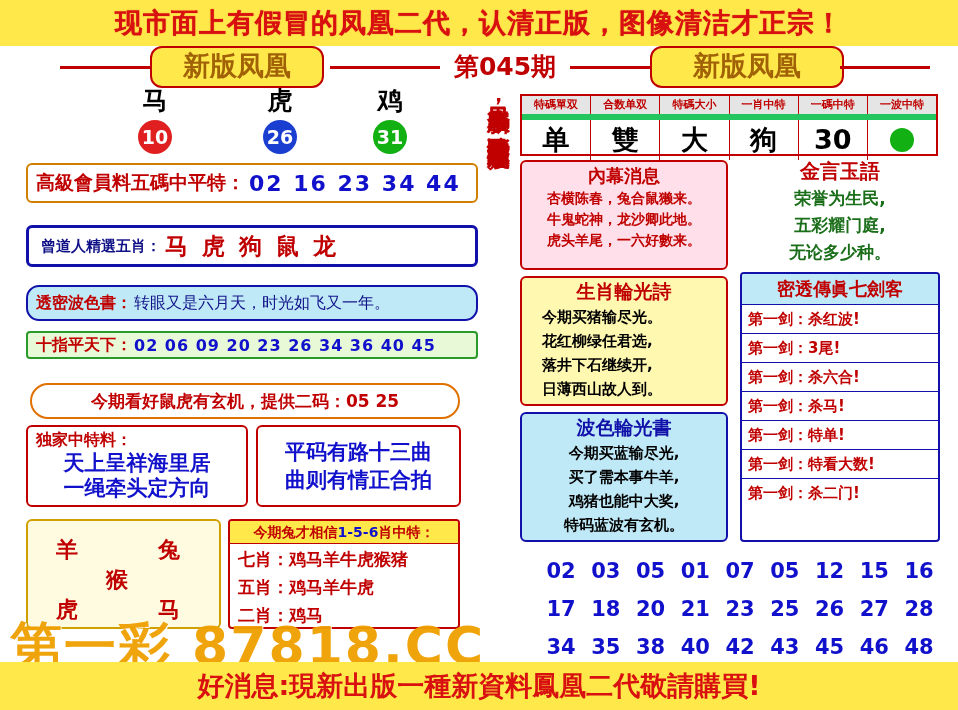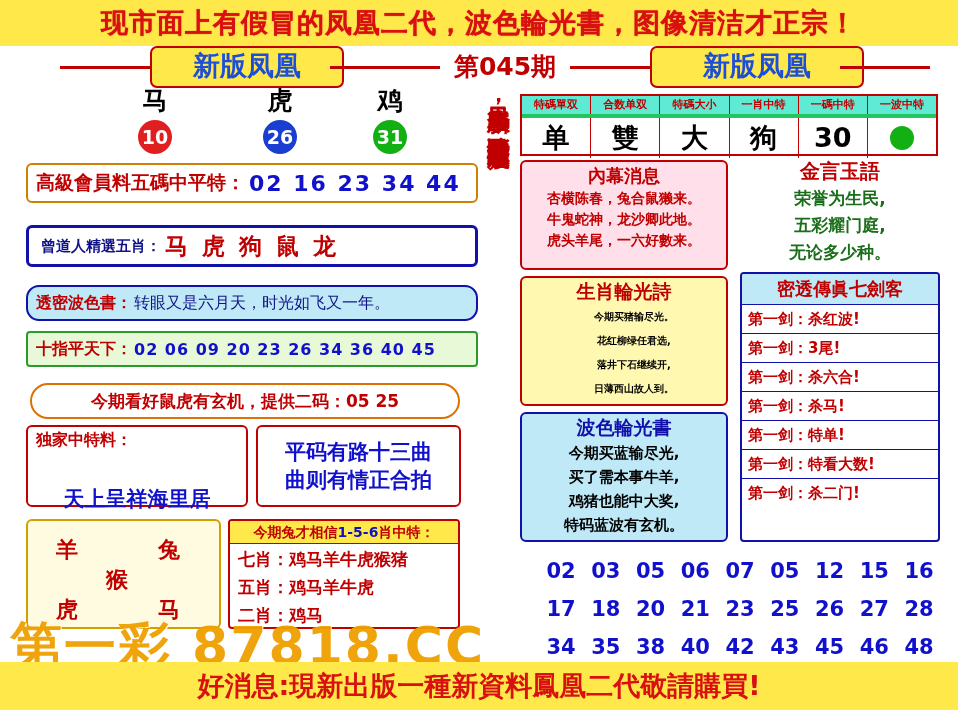--- a/index.html
+++ b/index.html
@@ -26,22 +26,22 @@
 
   
   .title-row{position:absolute;left:0;top:46px;width:958px;height:40px;}
   .rule{position:absolute;top:20px;height:3px;background:#c00000;}
   .rule.l{left:60px;width:90px;}
   .rule.m{left:330px;width:110px;}
   .rule.m2{left:570px;width:80px;}
   .rule.r{left:840px;width:90px;}
   .newph{
     position:absolute;top:0px;height:38px;line-height:36px;
-    background:#ffe84a;border:2px solid #c00000;border-radius:7px;
-    font-size:27px;font-weight:bold;color:#1d4ed8;padding:0 10px;
+    background:#ffe84a;border:2px solid #c00000;border-radius:12px;
+    font-size:27px;font-weight:bold;color:#a16207;padding:0 0;
     text-align:center;
   }
   .newph.left{left:150px;width:170px;}
   .newph.right{left:650px;width:190px;}
   .issue{
     position:absolute;left:440px;top:4px;width:130px;text-align:center;
     font-size:25px;font-weight:bold;color:#c00000;
   }
 
   
@@ -77,41 +77,41 @@
 
   .b-cyan{
     left:26px;top:285px;width:452px;height:36px;
     border:2px solid #1111aa;border-radius:13px;background:#bfe9f7;
     display:flex;align-items:center;padding-left:8px;
   }
   .b-cyan .lab{font-size:16px;font-weight:bold;color:#c00000;white-space:nowrap;}
   .b-cyan .val{font-size:16px;font-weight:normal;color:#111188;margin-left:2px;}
 
   .b-green{
-    left:26px;top:331px;width:452px;height:36px;
+    left:26px;top:331px;width:452px;height:28px;
     border:2px solid #2a9a2a;border-radius:4px;background:#e8f9d8;
     display:flex;align-items:center;padding-left:8px;
   }
   .b-green .lab{font-size:16px;font-weight:bold;color:#c00000;white-space:nowrap;}
   .b-green .val{font-size:16px;font-weight:bold;color:#1111cc;margin-left:2px;letter-spacing:1px;}
 
   .b-orange{
     left:30px;top:383px;width:430px;height:36px;
     border:2px solid #e07000;border-radius:18px;background:#fff;
     display:flex;align-items:center;justify-content:center;
   }
   .b-orange .txt{font-size:17px;font-weight:bold;color:#c00000;}
 
   .b-red-left{
     left:26px;top:425px;width:222px;height:82px;
     border:2px solid #c00000;border-radius:6px;background:#fff;
     padding:3px 0 0 0;text-align:center;
   }
   .b-red-left .hd{font-size:16px;font-weight:bold;color:#c00000;text-align:left;padding-left:8px;}
-  .b-red-left .l1,.b-red-left .l2{font-size:21px;font-weight:bold;color:#1111cc;line-height:25px;margin-top:36px;}
+  .b-red-left .l1,.b-red-left .l2{font-size:21px;font-weight:bold;color:#1111cc;line-height:25px;}
 
   .b-red-right{
     left:256px;top:425px;width:205px;height:82px;
     border:2px solid #c00000;border-radius:6px;background:#fff;
     display:flex;flex-direction:column;align-items:center;justify-content:center;
   }
   .b-red-right div{font-size:21px;font-weight:bold;color:#1111cc;line-height:28px;}
 
   .b-yellow{
     left:26px;top:519px;width:195px;height:110px;
@@ -138,21 +138,21 @@
     font-size:23px;font-weight:bold;color:#c00000;
     writing-mode:vertical-rl;text-orientation:upright;
     line-height:30px;letter-spacing:1px;
   }
 
   
   .rt-table{
     position:absolute;left:520px;top:94px;width:418px;height:62px;
     border:2px solid #c00000;box-sizing:border-box;background:#fff;
   }
-  .rt-head{display:flex;height:18px;background:#5eead4;border-bottom:4px solid #22c55e;}
+  .rt-head{display:flex;height:18px;background:#e5e5e5;border-bottom:6px solid #22c55e;}
   .rt-head div{
     flex:1;text-align:center;font-size:11px;font-weight:bold;color:#c00000;
     line-height:18px;border-right:1px solid #c00000;box-sizing:border-box;
   }
   .rt-head div:last-child{border-right:none;}
   .rt-body{display:flex;height:40px;}
   .rt-body div{
     flex:1;text-align:center;font-size:27px;font-weight:bold;color:#000;
     line-height:40px;border-right:1px solid #c00000;box-sizing:border-box;
   }
@@ -174,21 +174,21 @@
   }
   .p-jin .hd{font-size:20px;font-weight:bold;color:#c00000;}
   .p-jin .ln{font-size:17px;font-weight:bold;color:#1a6e1a;line-height:27px;}
 
   .p-poem1{
     position:absolute;left:520px;top:276px;width:208px;height:130px;
     border:2px solid #c00000;border-radius:6px;background:#fff8b0;
     box-sizing:border-box;
   }
   .p-poem1 .hd{text-align:center;font-size:19px;font-weight:bold;color:#c00000;margin-top:1px;}
-  .p-poem1 .ln{text-align:center;font-size:10px;font-weight:bold;color:#000;line-height:24px;padding-left:20px;}
+  .p-poem1 .ln{text-align:left;font-size:15px;font-weight:bold;color:#000;line-height:24px;padding-left:20px;}
 
   .p-poem2{
     position:absolute;left:520px;top:412px;width:208px;height:130px;
     border:2px solid #1111aa;border-radius:6px;background:#bfe9f7;
     box-sizing:border-box;
   }
   .p-poem2 .hd{text-align:center;font-size:19px;font-weight:bold;color:#1111aa;margin-top:1px;}
   .p-poem2 .ln{text-align:center;font-size:15px;font-weight:bold;color:#000;line-height:24px;}
 
   
@@ -234,21 +234,21 @@
     display:flex;align-items:center;justify-content:center;
   }
   .bottom-banner .txt{font-size:27px;font-weight:bold;color:#d81010;white-space:nowrap;}
 </style>
 </head>
 <body>
 
 <div class="page">
 
   <div class="top-banner">
-    <span class="txt">现市面上有假冒的凤凰二代，波色輪光書，图像清洁才正宗！</span>
+    <span class="txt">现市面上有假冒的凤凰二代，认清正版，图像清洁才正宗！</span>
   </div>
 
   <div class="title-row">
     <div class="rule l"></div>
     <div class="newph left">新版凤凰</div>
     <div class="rule m"></div>
     <div class="issue">第045期</div>
     <div class="rule m2"></div>
     <div class="newph right">新版凤凰</div>
     <div class="rule r"></div>
@@ -383,21 +383,21 @@
     <div class="row">第一剑：特单!</div>
     <div class="row">第一剑：特看大数!</div>
     <div class="row">第一剑：杀二门!</div>
   </div>
 
   <div class="numgrid">
     <div class="r">
       <span>02</span>
       <span>03</span>
       <span>05</span>
-      <span>06</span>
+      <span>01</span>
       <span>07</span>
       <span>05</span>
       <span>12</span>
       <span>15</span>
       <span>16</span>
     </div>
     <div class="r">
       <span>17</span>
       <span>18</span>
       <span>20</span>

